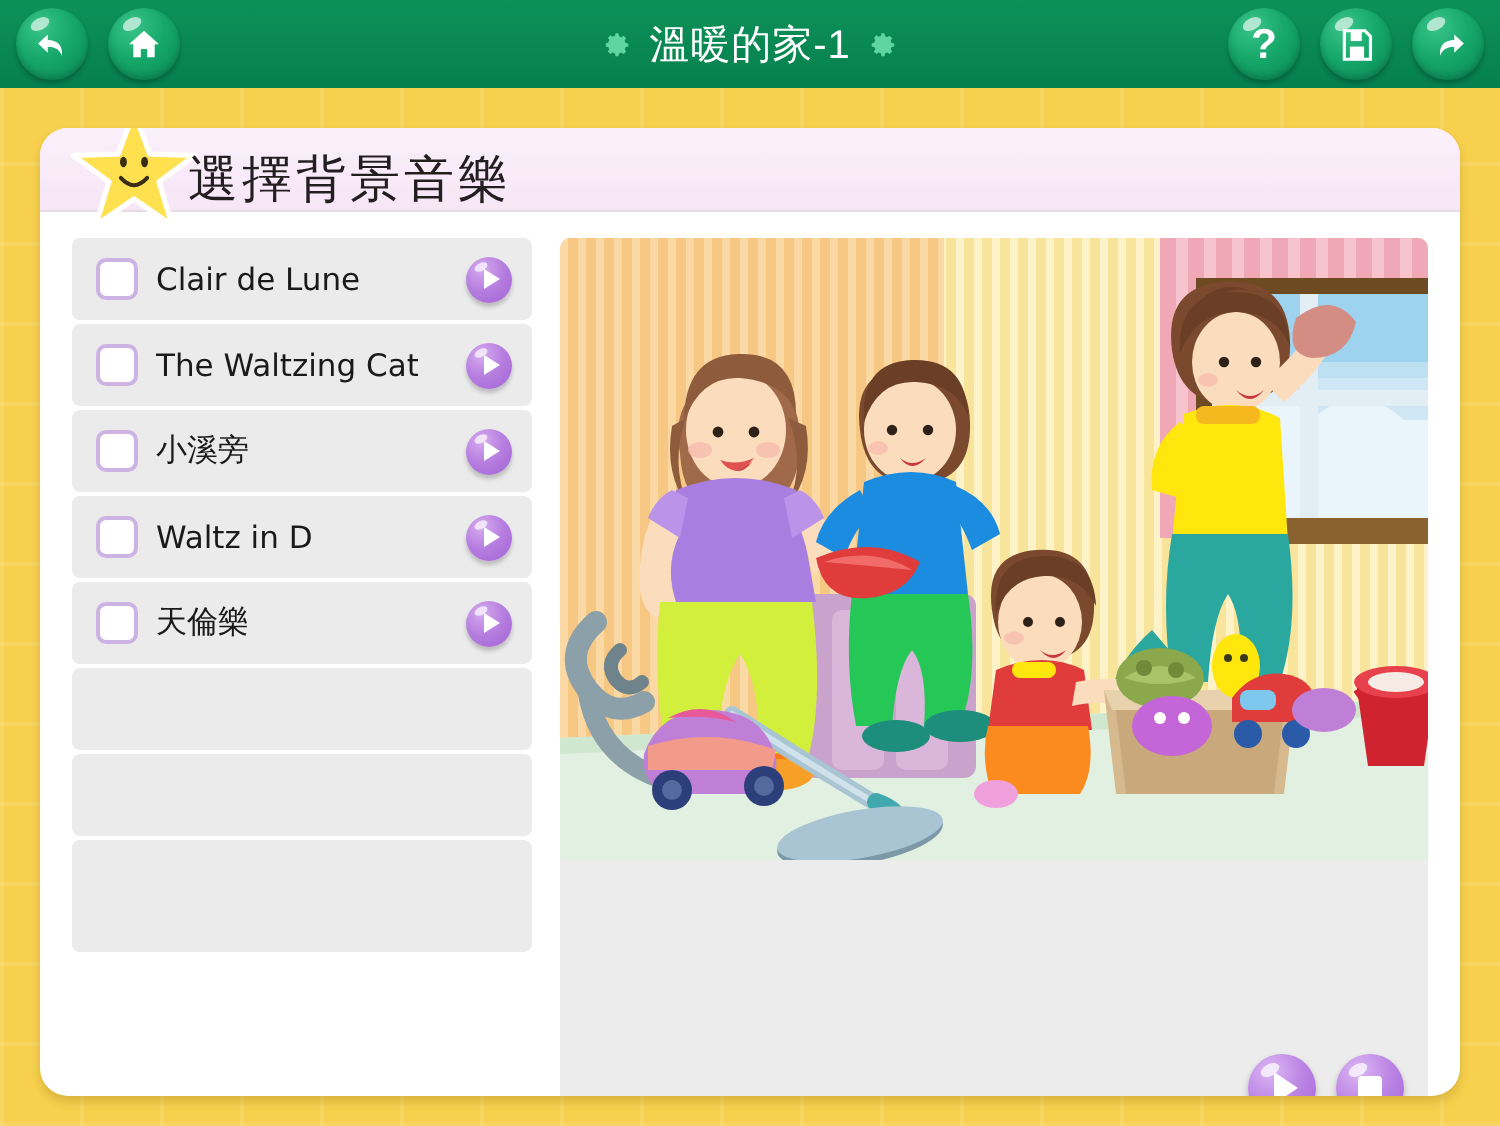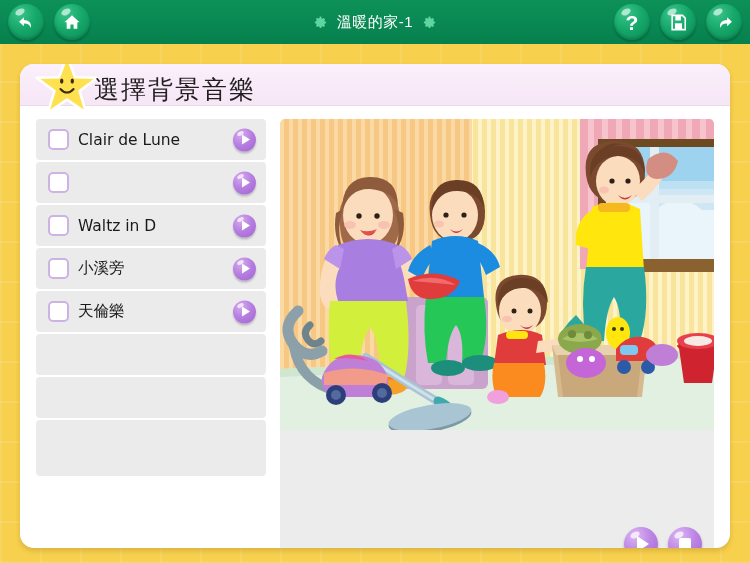--- a/index.html
+++ b/index.html
@@ -36,21 +36,21 @@
   }
   .tbtn svg { position: relative; z-index: 2; }
   .tbtn .glyph {
     position: relative; z-index: 2; color: #fff;
     font-size: 21px; font-weight: bold; line-height: 1;
     font-family: "Liberation Sans", sans-serif;
   }
 
   .title-wrap {
     display: flex; align-items: center; gap: 9px;
-    color: #ffffff; font-size: 15px; letter-spacing: 0.5px; justify-content: flex-end;
+    color: #ffffff; font-size: 20px; letter-spacing: 0.5px; justify-content: flex-end;
   }
   .gear { width: 15px; height: 15px; flex: none; }
 
   
   .goldbg {
     position: absolute; left: 0; top: 44px; width: 750px; height: 519px;
     background:
       repeating-linear-gradient(90deg,
         rgba(255,255,255,0.11) 0px, rgba(255,255,255,0.11) 2px,
         rgba(0,0,0,0) 2px, rgba(0,0,0,0) 40px),
@@ -231,34 +231,35 @@
       <div class="list-pane">
         <div class="row">
           <div class="cbox"></div>
           <div class="row-label">Clair de Lune</div>
           <div class="playsm">
               <i class="tri"></i>
             </div>
         </div>
         <div class="row">
           <div class="cbox"></div>
+          <div class="row-label">The Waltzing Cat</div>
           <div class="playsm">
               <i class="tri"></i>
             </div>
         </div>
         <div class="row">
           <div class="cbox"></div>
-          <div class="row-label">Waltz in D</div>
+          <div class="row-label">小溪旁</div>
           <div class="playsm">
               <i class="tri"></i>
             </div>
         </div>
         <div class="row">
           <div class="cbox"></div>
-          <div class="row-label">小溪旁</div>
+          <div class="row-label">Waltz in D</div>
           <div class="playsm">
               <i class="tri"></i>
             </div>
         </div>
         <div class="row">
           <div class="cbox"></div>
           <div class="row-label">天倫樂</div>
           <div class="playsm">
               <i class="tri"></i>
             </div>

